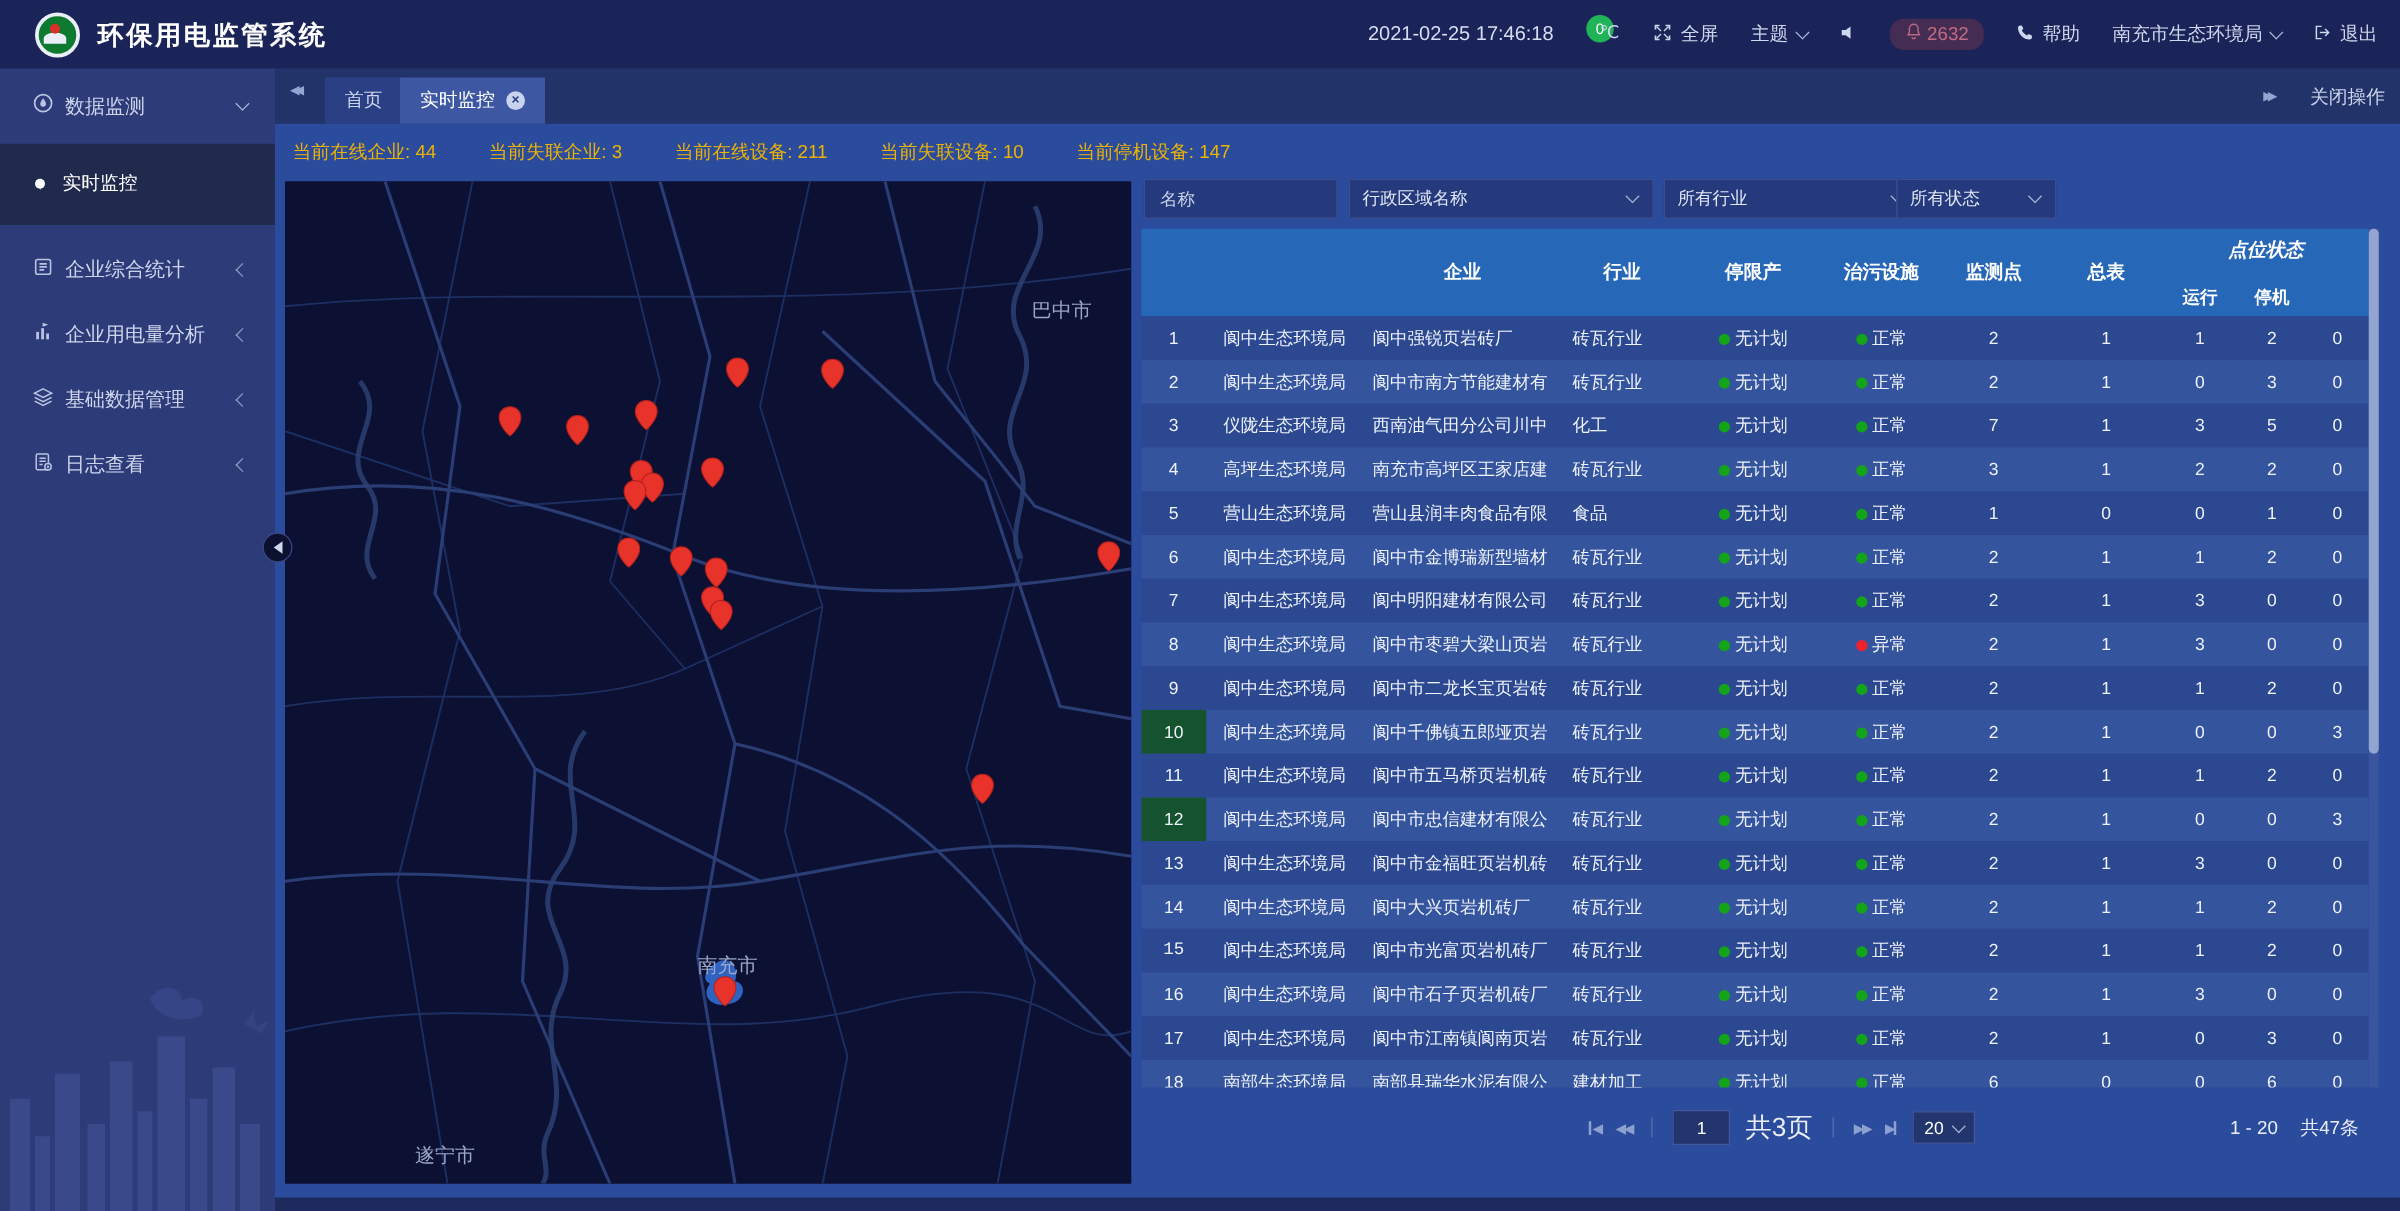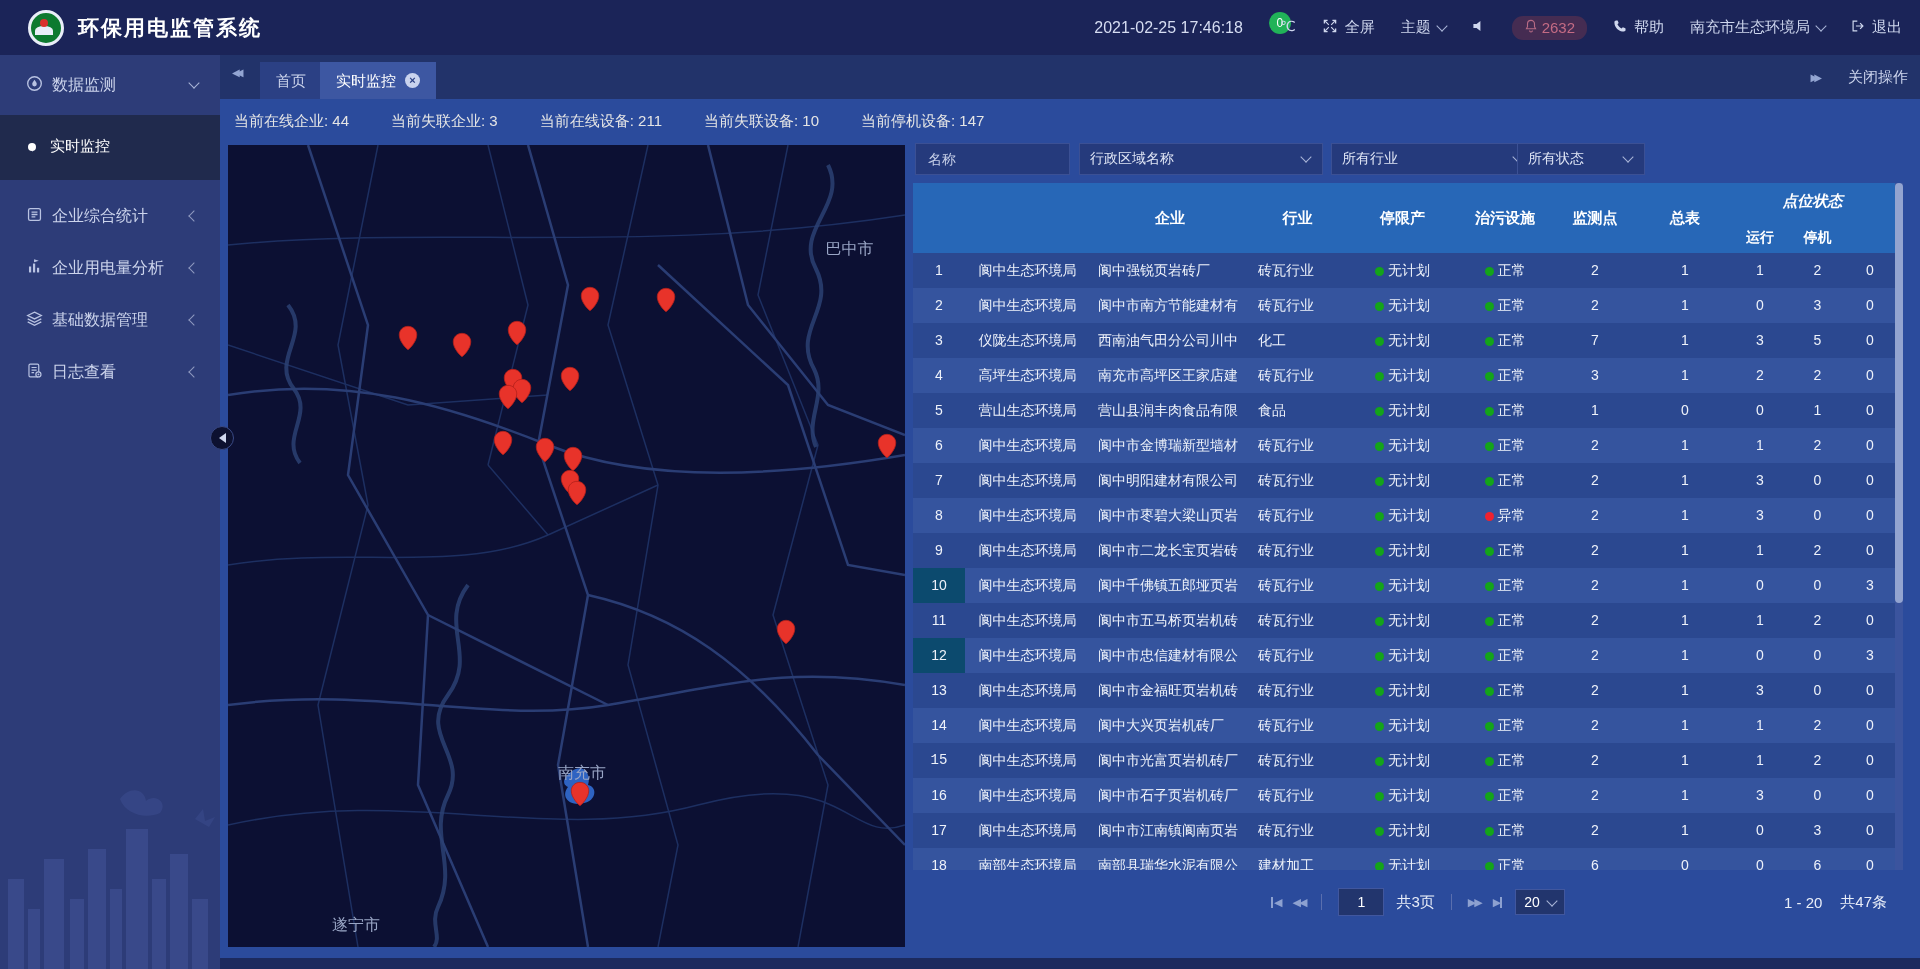--- a/index.html
+++ b/index.html
@@ -43,21 +43,21 @@
   .tab{position:absolute;top:7px;height:37px;line-height:37px;padding:0 16px;background:#2b4084;color:#ccd4ec;font-size:15px;cursor:pointer;display:flex;align-items:center;}
   #tab-home{left:40px;}
   #tab-active{left:100px;background:#3d57a2;color:#fff;}
   .tab-close{width:15px;height:15px;border-radius:50%;background:#c9d3ee;color:#2b4084;font-size:11px;font-weight:bold;line-height:15px;text-align:center;margin-left:9px;cursor:pointer;}
   #tab-right{position:absolute;right:12px;top:0;height:44px;display:flex;align-items:center;gap:30px;}
   #tab-scroll-right{font-size:10px;color:#93a5d2;letter-spacing:-4px;cursor:pointer;}
   #close-ops{font-size:15px;color:#ccd4ec;cursor:pointer;}
 
   
   #statsbar{position:absolute;left:220px;top:99px;width:1700px;height:44px;display:flex;align-items:center;padding-left:14px;gap:42px;box-sizing:border-box;}
-  .stat{font-size:15px;color:#e5e5e5;white-space:nowrap;}
+  .stat{font-size:15px;color:#eab308;white-space:nowrap;}
 
   
   #map{position:absolute;left:228px;top:145px;width:677px;height:802px;background:#0c1033;overflow:hidden;cursor:grab;}
   #roads{position:absolute;left:0;top:0;}
   .city{position:absolute;transform:translate(-50%,-50%);font-size:16px;color:#9aa6c6;white-space:nowrap;pointer-events:none;}
   .pin{position:absolute;transform:translate(-50%,-100%);cursor:pointer;}
   #map-collapse{position:absolute;left:210px;top:426px;width:22px;height:22px;border-radius:50%;background:#0d1130;border:1px solid #3a4a86;cursor:pointer;display:flex;align-items:center;justify-content:center;z-index:5;}
   #map-collapse .tri-left{width:0;height:0;border-top:5px solid transparent;border-bottom:5px solid transparent;border-right:7px solid #cfd7ee;}
 
   
@@ -72,34 +72,34 @@
   .th{position:absolute;top:0;height:70px;line-height:70px;text-align:center;font-weight:bold;font-size:15px;color:#fff;white-space:nowrap;}
   .th-group{position:absolute;top:8px;height:20px;line-height:20px;text-align:center;font-weight:bold;font-style:italic;font-size:15px;}
   .th-sub{position:absolute;top:44px;height:20px;line-height:20px;text-align:center;font-weight:bold;font-size:14px;}
 
   #tbody{position:absolute;left:0;top:110px;width:982px;height:617px;overflow:hidden;}
   .row{position:relative;height:35px;cursor:pointer;}
   .row.odd{background:#2b4890;}
   .row.even{background:#35549e;}
   .cell{position:absolute;top:0;height:35px;line-height:35px;font-size:14px;color:#eef2fa;white-space:nowrap;overflow:hidden;}
   .cell.c{text-align:center;}
-  .idx-hl{background:#0c4a6e;}
+  .idx-hl{background:#14532d;}
   .dot{display:inline-block;width:9px;height:9px;border-radius:50%;margin-right:4px;vertical-align:-1px;}
 
   #vscroll{position:absolute;left:982px;top:40px;width:8px;height:687px;background:#3b549e;}
   #vscroll .thumb{position:absolute;left:0;top:0;width:8px;height:420px;background:#93a4d0;border-radius:4px;cursor:pointer;}
 
   
   #pagination{position:absolute;left:0;top:742px;width:982px;height:34px;}
   #pg-left{position:absolute;left:357px;top:0;height:34px;display:flex;align-items:center;gap:12px;}
   .pg-ic{display:flex;align-items:center;color:#8da1d0;font-size:11px;cursor:pointer;letter-spacing:-2px;}
   .pg-bar{width:2px;height:11px;background:#8da1d0;margin:0 1px;}
   .pg-div{width:1px;height:16px;background:#5a6fae;margin:0 4px;}
   .pg-input{width:40px;height:24px;background:#22356d;border:1px solid #41579e;color:#fff;text-align:center;font-size:14px;font-family:inherit;}
-  .pg-total{font-size:15px;color:#e8edf8;}
+  .pg-total{font-size:21px;color:#e8edf8;}
   .pg-size{display:flex;align-items:center;gap:8px;background:#22356d;border:1px solid #41579e;height:24px;padding:0 8px;font-size:14px;color:#fff;cursor:pointer;}
   .pg-size .chev{margin-top:-2px;}
   #pg-right{position:absolute;right:8px;top:0;height:34px;display:flex;align-items:center;gap:18px;font-size:15px;color:#e8edf8;}
 
   #bottom-strip{position:absolute;left:220px;top:958px;width:1700px;height:11px;background:#1c2a5e;}
 </style>
 </head>
 <body>
 
 <div id="header">

